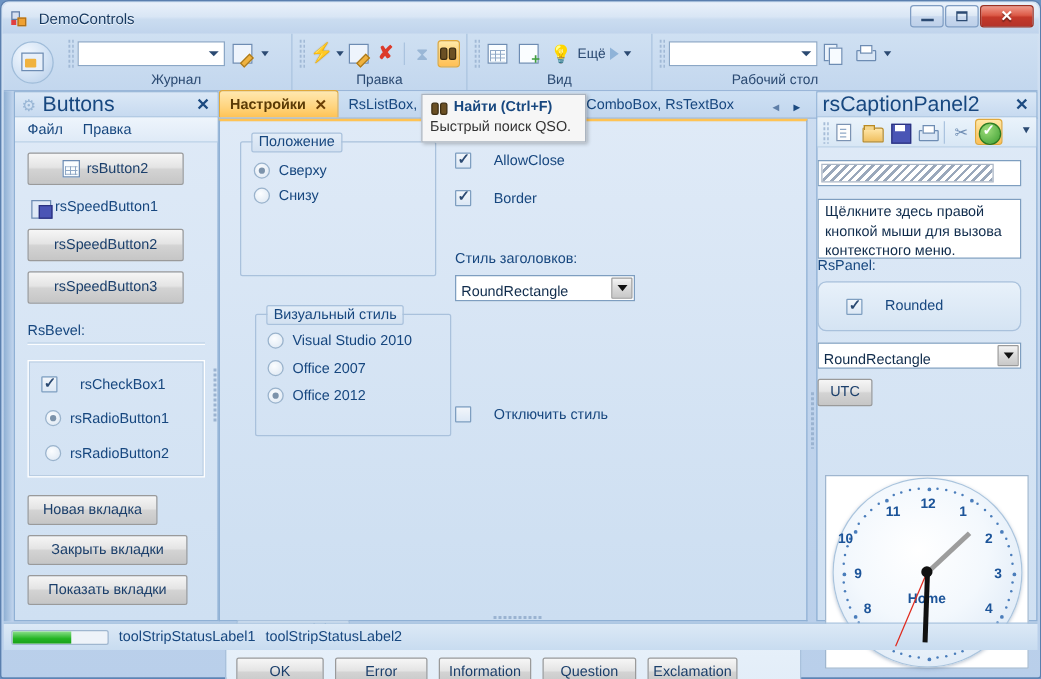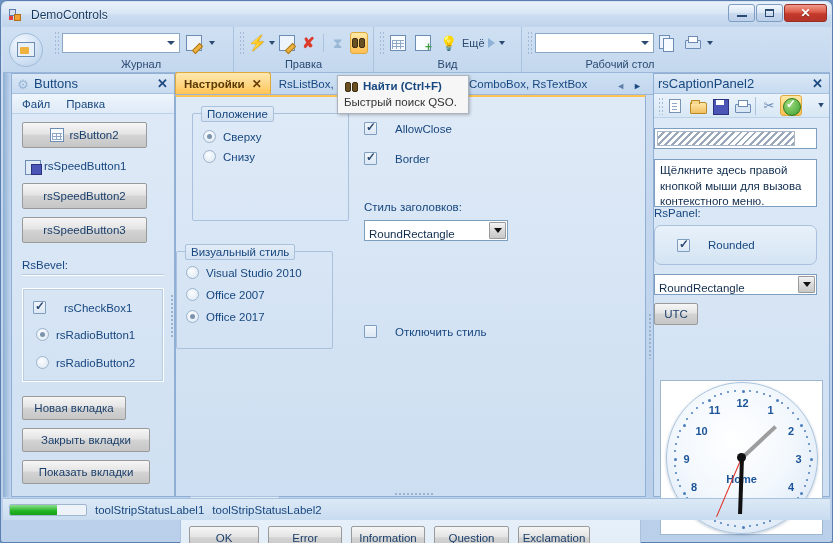--- a/index.html
+++ b/index.html
@@ -204,21 +204,21 @@
     background:linear-gradient(180deg,#dfeaf7,#cfe0f2);
     border:1px solid #8fb0d4;
     display:flex; flex-direction:column;
   }
   .dock-caption {
     height:20px; display:flex; align-items:center; gap:4px; padding:0 4px;
     background:linear-gradient(180deg,#dbe8f6,#c7daf0);
     border-bottom:1px solid #a7c2de;
   }
   .dock-caption .cap-title {
-    flex:1; color:#17477f; font-size:13px;
+    flex:1; color:#17477f; font-size:17px;
   }
   .dock-x {
     color:#1c4a80; font-size:13px; font-weight:bold; line-height:1; cursor:pointer;
     padding:0 2px;
   }
 
   
   .btn3d {
     background:linear-gradient(180deg,#f6f6f6 0%,#e4e4e4 45%,#d3d3d3 52%,#c6c6c6 100%);
     border:1px solid #9a9a9a; border-radius:2px;
@@ -561,33 +561,33 @@
         <div class="rad" style="margin:16px 0 0 10px;">
           <span class="radbox on"></span>
           <span>Сверху</span>
         </div>
         <div class="rad" style="margin:7px 0 0 10px;">
           <span class="radbox"></span>
           <span>Снизу</span>
         </div>
       </div>
 
-      <div class="groupbox" style="position:absolute;left:0;top:154px;width:157px;height:98px;">
+      <div class="groupbox" style="position:absolute;left:28px;top:154px;width:157px;height:98px;">
         <div class="gb-title">Визуальный стиль</div>
         <div class="rad" style="margin:14px 0 0 9px;">
           <span class="radbox"></span>
           <span>Visual Studio 2010</span>
         </div>
         <div class="rad" style="margin:9px 0 0 9px;">
           <span class="radbox"></span>
           <span>Office 2007</span>
         </div>
         <div class="rad" style="margin:9px 0 0 9px;">
           <span class="radbox on"></span>
-          <span>Office 2017</span>
+          <span>Office 2012</span>
         </div>
       </div>
 
       <div class="chk" style="position:absolute;left:188px;top:25px;">
         <span class="chkbox on"></span>
         <span>AllowClose</span>
       </div>
       <div class="chk" style="position:absolute;left:188px;top:55px;">
         <span class="chkbox on"></span>
         <span>Border</span>
@@ -765,21 +765,21 @@
               <div class="num" style="left: 76px; top: 20px;">12</div>
               <div class="num" style="left: 104px; top: 27.5026px;">1</div>
               <div class="num" style="left: 124.497px; top: 48px;">2</div>
               <div class="num" style="left: 132px; top: 76px;">3</div>
               <div class="num" style="left: 124.497px; top: 104px;">4</div>
               <div class="num" style="left: 104px; top: 124.497px;">5</div>
               <div class="num" style="left: 76px; top: 132px;">6</div>
               <div class="num" style="left: 48px; top: 124.497px;">7</div>
               <div class="num" style="left: 27.5026px; top: 104px;">8</div>
               <div class="num" style="left: 20px; top: 76px;">9</div>
-              <div class="num" style="left: 35px; top: 48px;">10</div>
+              <div class="num" style="left: 10px; top: 48px;">10</div>
               <div class="num" style="left: 48px; top: 27.5026px;">11</div>
               <div class="hand" style="width: 4px; height: 46px; background: rgb(157, 157, 157); margin-left: -2px; margin-top: -46px; transform: rotate(47deg); transform-origin: 50% 100%; z-index: 3;"></div>
               <div class="hand" style="width: 4px; height: 56px; background: rgb(17, 17, 17); margin-left: -2px; margin-top: -56px; transform: rotate(182deg); transform-origin: 50% 100%; z-index: 4;"></div>
               <div class="hand" style="width: 1px; height: 64px; background: rgb(224, 42, 30); margin-left: -0.5px; margin-top: -64px; transform: rotate(203deg); transform-origin: 50% 100%; z-index: 2;"></div>
             </div>
         </div>
       </div>
     </div>
   </div>
 

